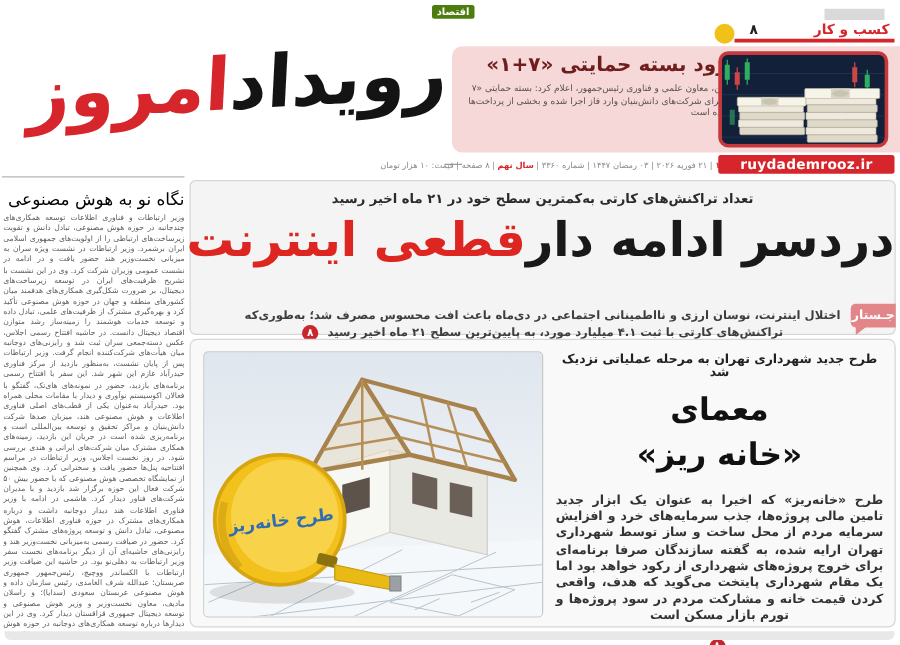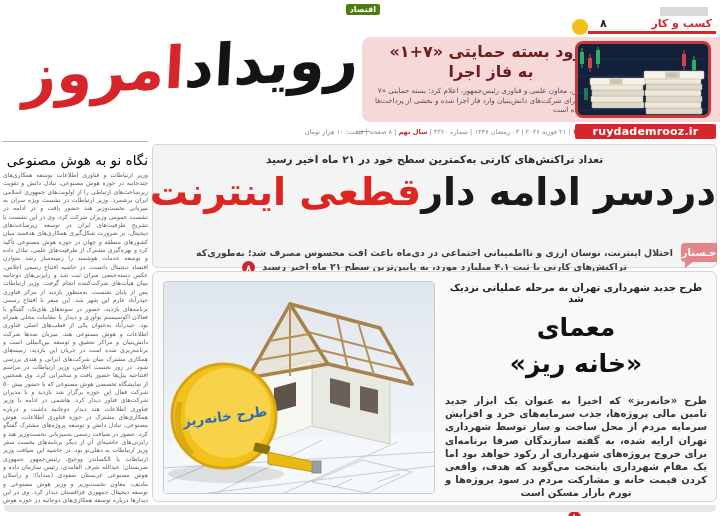--- a/index.html
+++ b/index.html
@@ -82,21 +82,20 @@
     <span class="section-label">کسب و کار</span>
     <span class="section-page">۸</span>
   </div>
   <div class="red-rule"></div>
   <div class="yellow-dot"></div>
 
   <div class="promo-box">
     <div class="promo-text">
       <div class="promo-title">
         <span>ورود بسته حمایتی «۷+۱»</span><br>
-        <span>به فاز اجرا</span>
       </div>
       <div class="promo-body">حسین افشین، معاون علمی و فناوری رئیس‌جمهور، اعلام کرد: بسته حمایتی «۷ به‌علاوه ۱» برای شرکت‌های دانش‌بنیان وارد فاز اجرا شده و بخشی از پرداخت‌ها نیز انجام شده است</div>
     </div>
     <div class="promo-photo">
       <svg width="136" height="77" viewBox="0 0 136 77">
         <rect width="136" height="77" fill="#13203a"></rect>
         <g stroke="#24365c" stroke-width="0.6">
           <line x1="0" y1="15" x2="136" y2="15"></line>
             <line x1="0" y1="32" x2="136" y2="32"></line>
           <line x1="0" y1="49" x2="136" y2="49"></line>

